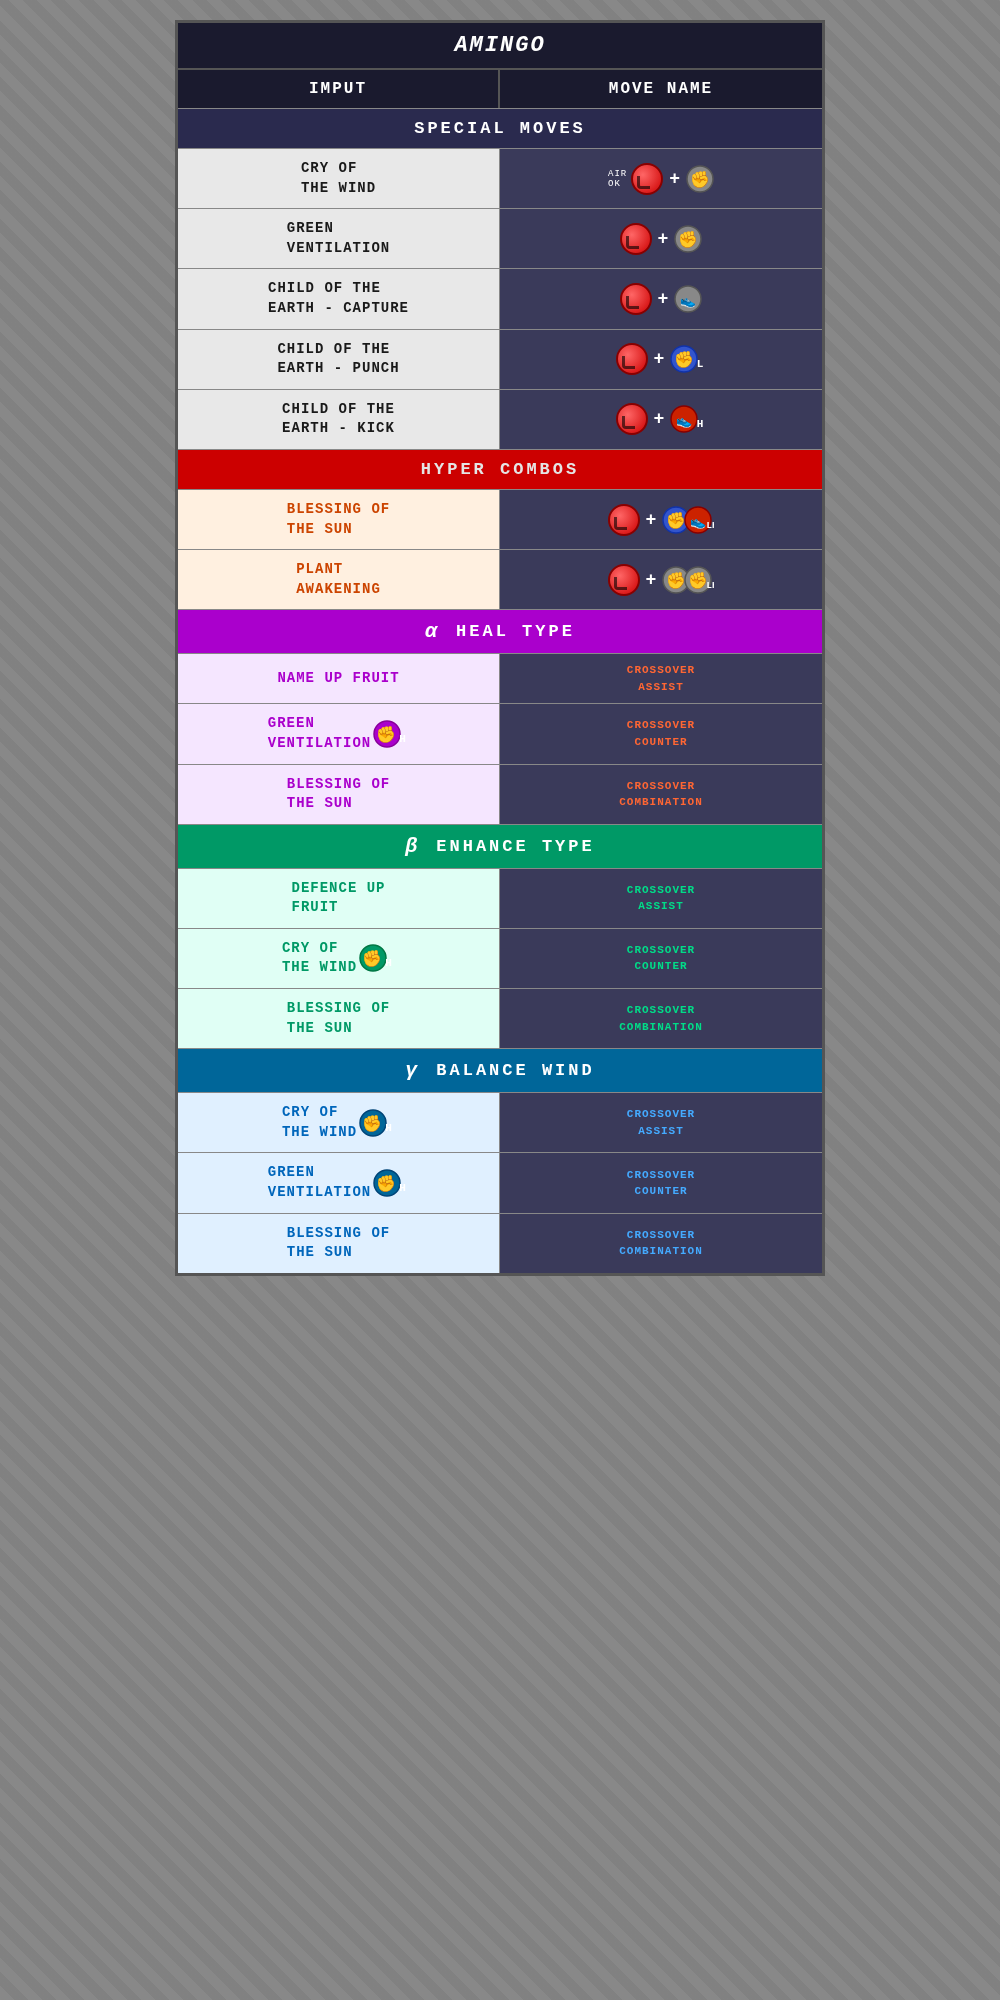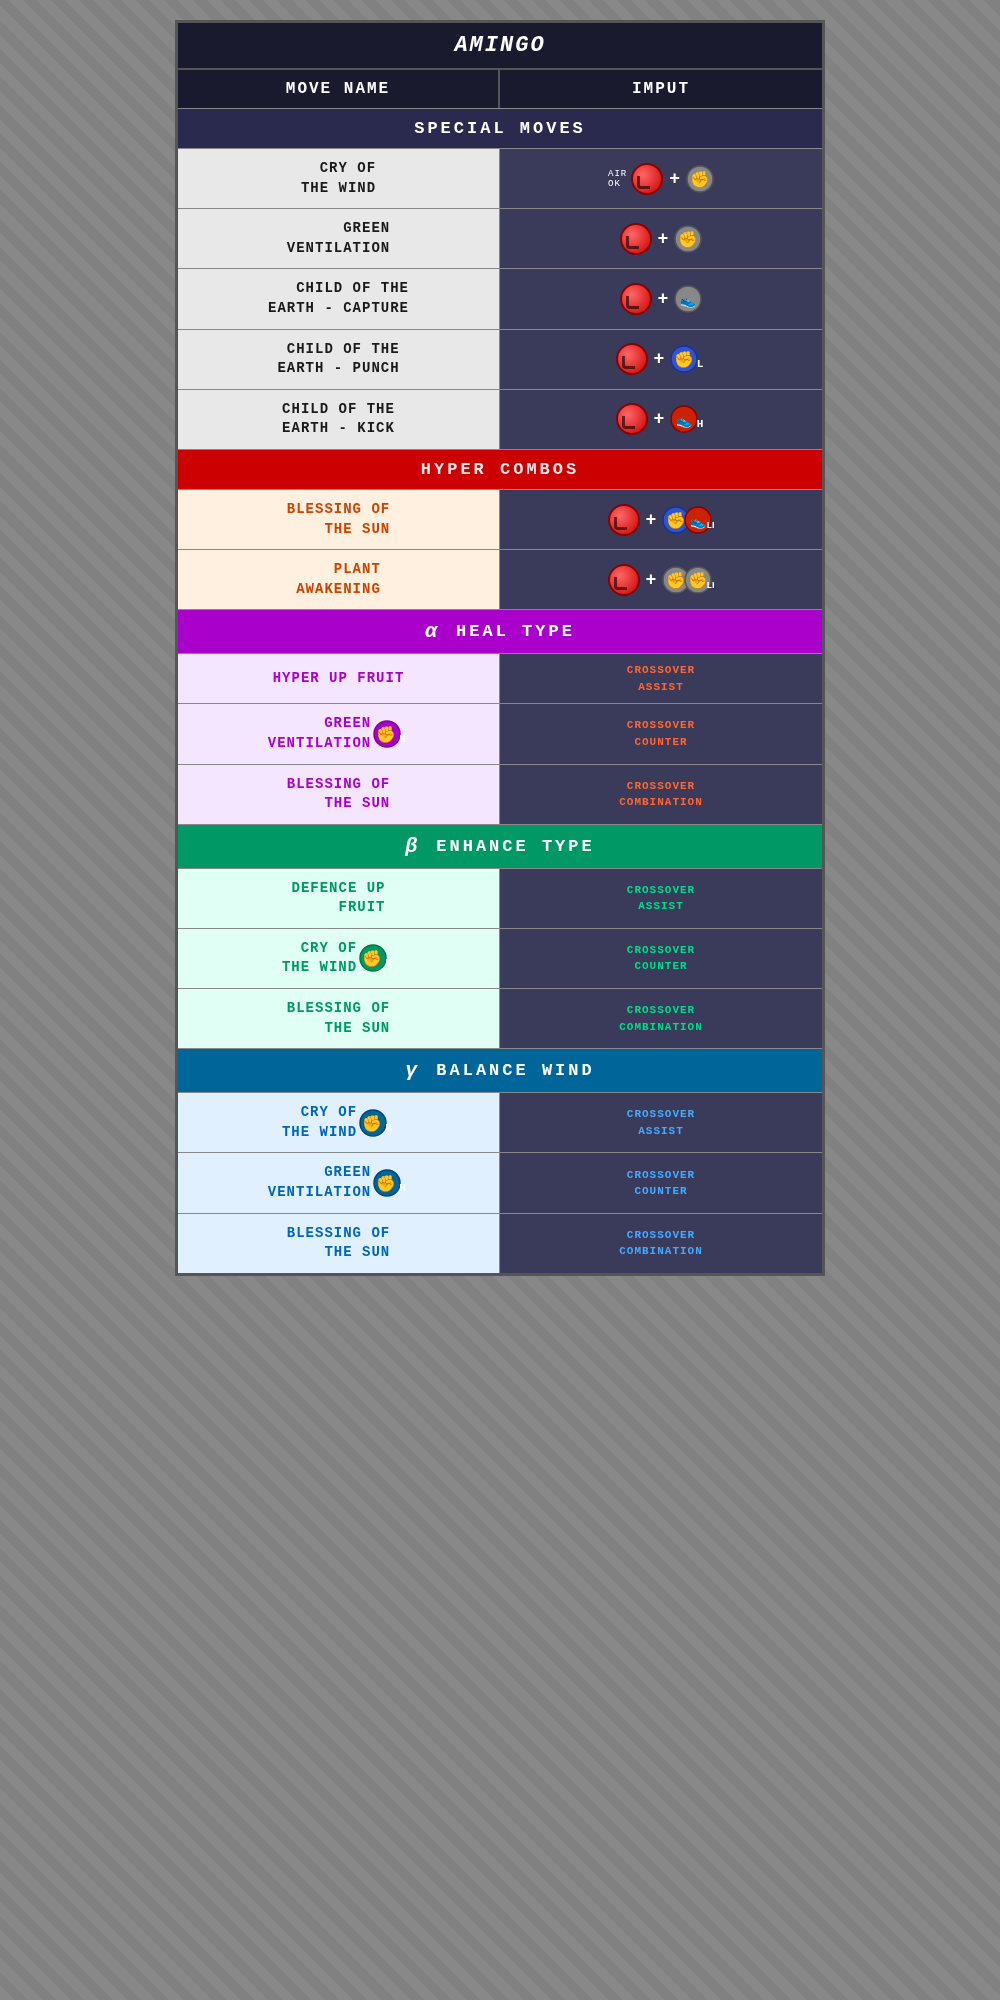--- a/index.html
+++ b/index.html
@@ -105,21 +105,21 @@
 
     .move-row {
       display: grid;
       grid-template-columns: 1fr 1fr;
       border-top: 1px solid #888;
     }
 
     .move-name {
       font-weight: bold;
       font-size: 14px;
-      text-align: right;
+      text-align: left;
       padding: 10px 8px;
       display: flex;
       align-items: center;
       justify-content: center;
       font-family: 'Courier New', monospace;
       letter-spacing: 1px;
       border-right: 1px solid #888;
       line-height: 1.4;
     }
 
@@ -244,22 +244,22 @@
     }
   </style>
 </head>
 <body>
 
 <div class="table-wrapper">
 
   <div class="table-title">AMINGO</div>
 
   <div class="header-row">
+    <div class="header-cell">IMPUT</div>
     <div class="header-cell">MOVE  NAME</div>
-    <div class="header-cell">IMPUT</div>
   </div>
 
   <div class="move-row">
     <div class="section-header special" style="grid-column:1/-1;">SPECIAL  MOVES</div>
   </div>
 
   <div class="move-row">
     <div class="move-name normal">CRY OF<br>THE WIND</div>
     <div class="move-input">
       <div class="input-stack">
@@ -361,21 +361,21 @@
   </div>
 
   <div class="move-row">
     <div class="section-header alpha" style="grid-column:1/-1;">
       <span class="greek-symbol">α</span>
       <span>HEAL  TYPE</span>
     </div>
   </div>
 
   <div class="move-row">
-    <div class="move-name alpha-name">HYPER UP FRUIT</div>
+    <div class="move-name alpha-name">NAME UP FRUIT</div>
     <div class="move-input crossover-cell">
       <span class="crossover-text">CROSSOVER<br>ASSIST</span>
     </div>
   </div>
 
   <div class="move-row">
     <div class="move-name alpha-name" style="flex-wrap:wrap;">
       GREEN<br>VENTILATION
       <svg viewBox="0 0 36 28" width="36" height="28" style="margin-left:2px;">
         <circle cx="14" cy="14" r="13" fill="#aa00cc" stroke="#880099" stroke-width="1.5"></circle>

